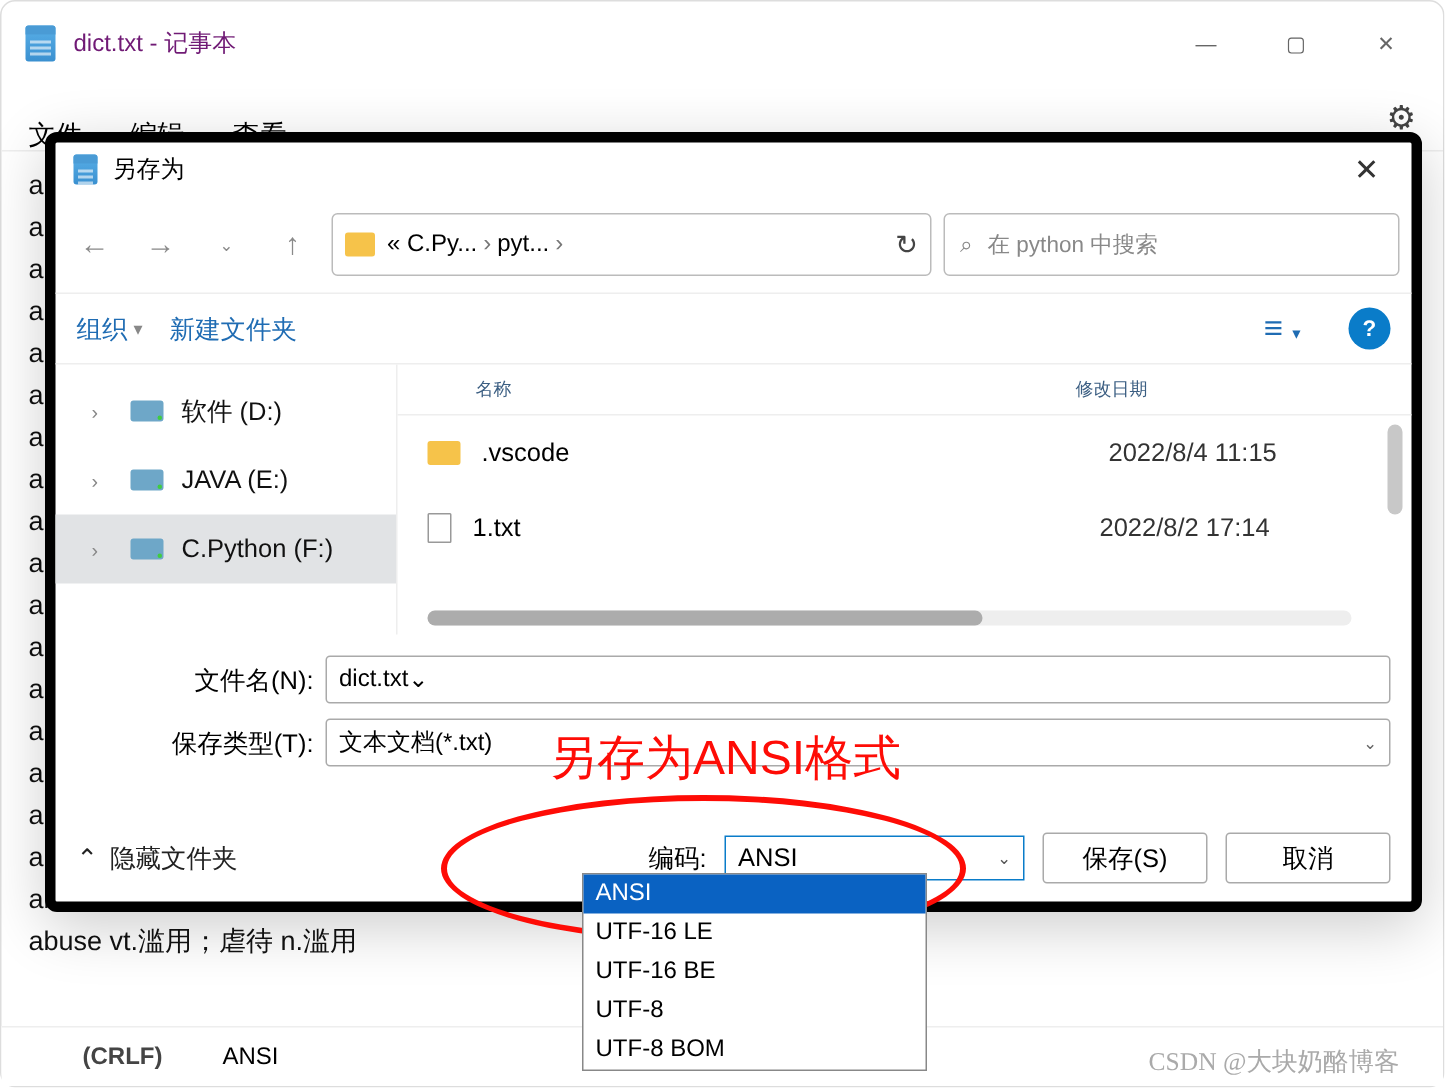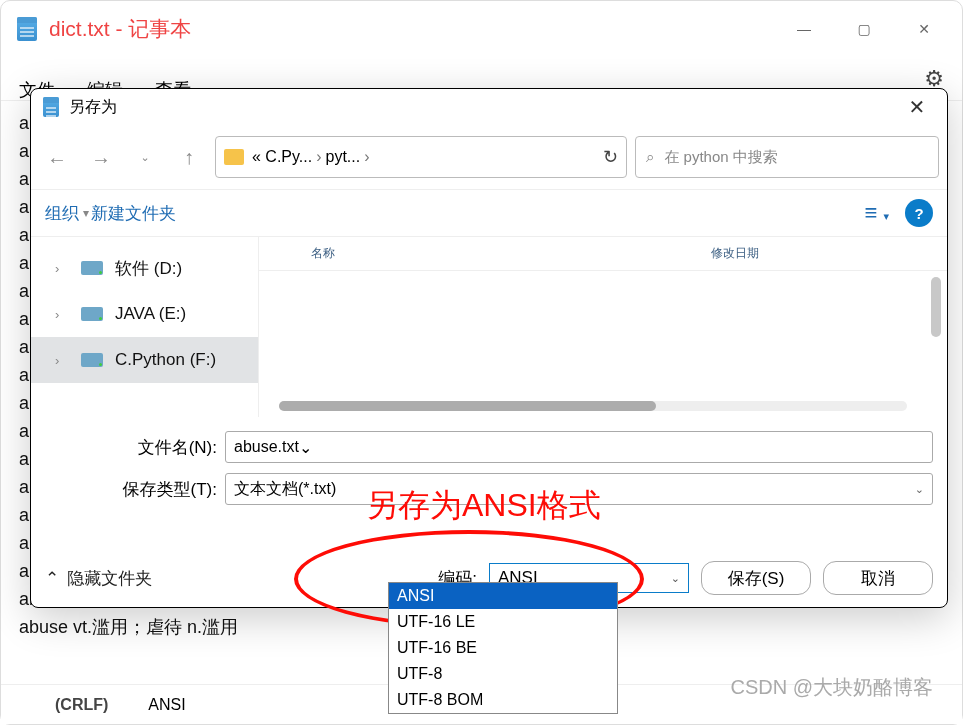--- a/index.html
+++ b/index.html
@@ -4,52 +4,52 @@
   <style>
     * { box-sizing: border-box; margin: 0; padding: 0; font-family: "Microsoft YaHei", "Segoe UI", sans-serif; }
     body { width: 963px; height: 725px; background: #fff; position: relative; overflow: hidden; font-size: 15px; color: #000; }
     
     
     .main-window { position: absolute; top: 0; left: 0; width: 963px; height: 725px; background: #fff; border: 1px solid #ddd; border-radius: 10px; }
     .main-titlebar { height: 56px; display: flex; align-items: center; padding: 0 8px; }
     .notepad-icon { width: 20px; height: 24px; margin: 0 12px 0 8px; background: linear-gradient(#5ab0e8, #3a90d0); position: relative; border-radius: 2px; }
     .notepad-icon::before { content: ""; position: absolute; top: 0; left: 0; right: 0; height: 6px; background: #4a9bd5; border-radius: 2px 2px 0 0; }
     .notepad-icon::after { content: ""; position: absolute; top: 10px; left: 3px; right: 3px; height: 2px; background: #fff; box-shadow: 0 4px 0 #fff, 0 8px 0 #fff; opacity: .6; }
-    .titlebar-title { font-size: 21px; color: #ef4444; }
+    .titlebar-title { font-size: 16px; color: #701a75; }
     .win-controls { margin-left: auto; display: flex; }
     .win-btn { width: 60px; height: 40px; display: flex; align-items: center; justify-content: center; color: #666; font-size: 14px; }
     
     .main-menubar { height: 44px; display: flex; align-items: center; padding: 0 18px; gap: 32px; border-bottom: 1px solid #eee; }
     .menu-item { font-size: 18px; color: #000; margin-top: 23px; }
     .gear-icon { margin-left: auto; font-size: 22px; color: #444; }
     
     .editor-area { padding: 8px 18px; font-size: 18px; line-height: 28px; color: #111; height: 540px; overflow: hidden; }
     .editor-area .line { white-space: nowrap; }
     
     .statusbar { position: absolute; bottom: 0; left: 0; right: 0; height: 40px; border-top: 1px solid #eee; display: flex; align-items: center; padding: 0 14px; font-size: 16px; background: #fff; }
     .statusbar .sb-pos { flex: 1; }
     .statusbar .sb-crlf { margin: 0 40px; color: #444; font-weight: bold; }
     .statusbar .sb-enc { width: 100px; }
 
     
-    .dialog { position: absolute; top: 88px; left: 30px; width: 918px; height: 520px; background: #fff; border: 1px solid #000000; border-radius: 8px; box-shadow: 0 10px 40px rgba(0,0,0,.2); z-index: 10; }
+    .dialog { position: absolute; top: 88px; left: 30px; width: 918px; height: 520px; background: #fff; border: 7px solid #000000; border-radius: 8px; box-shadow: 0 10px 40px rgba(0,0,0,.2); z-index: 10; }
     .dialog-titlebar { height: 36px; display: flex; align-items: center; padding: 0 10px; }
     .dialog-titlebar .notepad-icon { width: 16px; height: 20px; margin: 0 10px 0 2px; }
     .dialog-title { font-size: 16px; color: #000; }
     .dialog-close { margin-left: auto; font-size: 20px; color: #333; width: 40px; text-align: center; }
     
     .dialog-nav { height: 64px; display: flex; align-items: center; padding: 0 8px; gap: 8px; }
     .nav-btn { width: 36px; height: 36px; display: flex; align-items: center; justify-content: center; color: #8a8a8a; font-size: 20px; }
     .breadcrumb { flex: 1 1 auto; height: 42px; border: 1px solid #bbb; border-radius: 4px; display: flex; align-items: center; padding: 0 8px; font-size: 16px; gap: 4px; }
     .bc-folder { width: 20px; height: 16px; background: #f6c34a; display: inline-block; margin-right: 4px; border-radius: 2px; }
     .bc-sep { color: #777; }
     .refresh-btn { margin-left: auto; font-size: 18px; color: #444; }
     .searchbox { width: 304px; height: 42px; border: 1px solid #bbb; border-radius: 4px; display: flex; align-items: center; padding: 0 10px; color: #888; gap: 10px; }
     
-    .toolbar { height: 48px; display: flex; align-items: center; padding: 0 14px; gap: 2px; border-bottom: 1px solid #eee; border-top: 1px solid #eee; }
+    .toolbar { height: 48px; display: flex; align-items: center; padding: 0 14px; gap: 18px; border-bottom: 1px solid #eee; border-top: 1px solid #eee; }
     .tb-item { color: #1f6cb3; font-size: 17px; display: flex; align-items: center; gap: 4px; }
     .tb-item .chev { font-size: 12px; color: #888; }
     .view-btn { margin-left: auto; color: #1f6cb3; font-size: 22px; }
     .help-btn { width: 28px; height: 28px; border-radius: 50%; background: #0a7cc9; color: #fff; display: flex; align-items: center; justify-content: center; font-weight: bold; margin-left: 14px; }
     
     .browser { display: flex; height: 180px; }
     .treeview { width: 228px; border-right: 1px solid #eee; padding: 8px 0; }
     .tree-item { display: flex; align-items: center; height: 46px; padding: 0 0 0 24px; gap: 12px; font-size: 17px; color: #111; }
     .tree-item.selected { background: #e1e3e5; }
     .tree-chev { color: #888; font-size: 13px; width: 14px; }
@@ -62,42 +62,42 @@
     .fv-row { display: flex; align-items: center; height: 50px; padding: 0 20px; font-size: 17px; }
     .fv-icon { width: 22px; height: 16px; margin-right: 14px; }
     .fv-icon.folder { background: #f6c34a; border-radius: 2px; }
     .fv-icon.file { border: 1px solid #999; border-radius: 1px; height: 20px; width: 16px; }
     .fv-cell-name { width: 418px; color: #000; }
     .fv-cell-date { color: #333; }
     .fv-hscroll { position: absolute; bottom: 6px; left: 20px; right: 40px; height: 10px; background: #eee; border-radius: 5px; }
     .fv-hscroll-thumb { position: absolute; left: 0; width: 60%; height: 100%; background: #acacac; border-radius: 5px; }
     .fv-vscroll { position: absolute; top: 40px; right: 6px; width: 10px; height: 60px; background: #c8c8c8; border-radius: 5px; }
     
-    .form-area { padding: 14px 14px 0 14px; }
+    .form-area { padding: 14px 14px 0 0; }
     .form-row { display: flex; align-items: center; margin-bottom: 10px; }
     .form-label { width: 180px; text-align: right; padding-right: 8px; font-size: 17px; color: #000; }
     .form-input, .form-select { flex: 1; height: 32px; border: 1px solid #aaa; border-radius: 3px; padding: 0 8px; font-size: 16px; display: flex; align-items: center; background: #fff; position: relative; }
     .form-select .sel-chev { margin-left: auto; color: #666; font-size: 11px; }
     
     .annotation-text { position: absolute; font-size: 32px; color: #fe0c06; font-weight: 500; left: 366px; top: 484px; z-index: 15; }
     .red-oval { position: absolute; left: 294px; top: 530px; width: 350px; height: 98px; border: 4px solid #fe0c06; border-radius: 50%; z-index: 14; }
     
     .footer { position: absolute; bottom: 0; left: 0; right: 0; height: 58px; display: flex; align-items: center; padding: 0 14px; gap: 12px; font-size: 17px; }
     .hide-folders { display: flex; align-items: center; gap: 8px; color: #222; }
     .enc-label { margin-left: auto; }
     .enc-select { width: 200px; height: 30px; border: 1px solid #0a7cc9; background: #fff; display: flex; align-items: center; padding: 0 8px; position: relative; }
     .enc-select .sel-chev { margin-left: auto; color: #555; font-size: 11px; }
-    .dlg-btn { width: 110px; height: 34px; border: 1px solid #aaa; border-radius: 13px; background: #fff; display: flex; align-items: center; justify-content: center; }
+    .dlg-btn { width: 110px; height: 34px; border: 1px solid #aaa; border-radius: 3px; background: #fff; display: flex; align-items: center; justify-content: center; }
     
     
     .enc-dropdown { position: absolute; left: 388px; top: 582px; width: 230px; background: #fff; border: 1px solid #888; z-index: 40; }
     .enc-option { height: 26px; display: flex; align-items: center; padding: 0 8px; font-size: 16px; color: #000; }
     .enc-option.selected { background: #0a62c2; color: #fff; }
     
-    .watermark { position: absolute; right: 30px; bottom: 24px; font-size: 20px; color: #aaa; z-index: 50; }
+    .watermark { position: absolute; right: 30px; bottom: 6px; font-size: 17px; color: #aaa; z-index: 50; font-family: Liberation Serif, serif; }
   </style>
 </head>
 <body>
 
 <div class="main-window">
   <div class="main-titlebar">
     <div class="notepad-icon"></div>
     <div class="titlebar-title">dict.txt - 记事本</div>
     <div class="win-controls">
       <div class="win-btn">—</div>
@@ -190,32 +190,44 @@
           <span class="tree-chev">›</span>
                  <span class="drive-icon"></span>
                  <span>C.Python (F:)</span>
         </div>
       </div>
     <div class="fileview">
       <div class="fv-header">
         <span class="fv-name">名称</span>
         <span>修改日期</span>
       </div>
+      <div id="fvrows">
+          <div class="fv-row">
+            <span class="fv-icon folder"></span>
+                 <span class="fv-cell-name">.vscode</span>
+                 <span class="fv-cell-date">2022/8/4 11:15</span>
+          </div>
+          <div class="fv-row">
+            <span class="fv-icon file"></span>
+                 <span class="fv-cell-name">1.txt</span>
+                 <span class="fv-cell-date">2022/8/2 17:14</span>
+          </div>
+        </div>
       <div class="fv-hscroll">
           <div class="fv-hscroll-thumb"></div>
         </div>
       <div class="fv-vscroll"></div>
     </div>
   </div>
 
   <div class="form-area">
     <div class="form-row">
       <div class="form-label">文件名(N):</div>
       <div class="form-input">
-        <span>abuse.txt</span>
+        <span>dict.txt</span>
         <span class="sel-chev">⌄</span>
       </div>
     </div>
     <div class="form-row">
       <div class="form-label">保存类型(T):</div>
       <div class="form-select">
         <span>文本文档(*.txt)</span>
         <span class="sel-chev">⌄</span>
       </div>
     </div>

